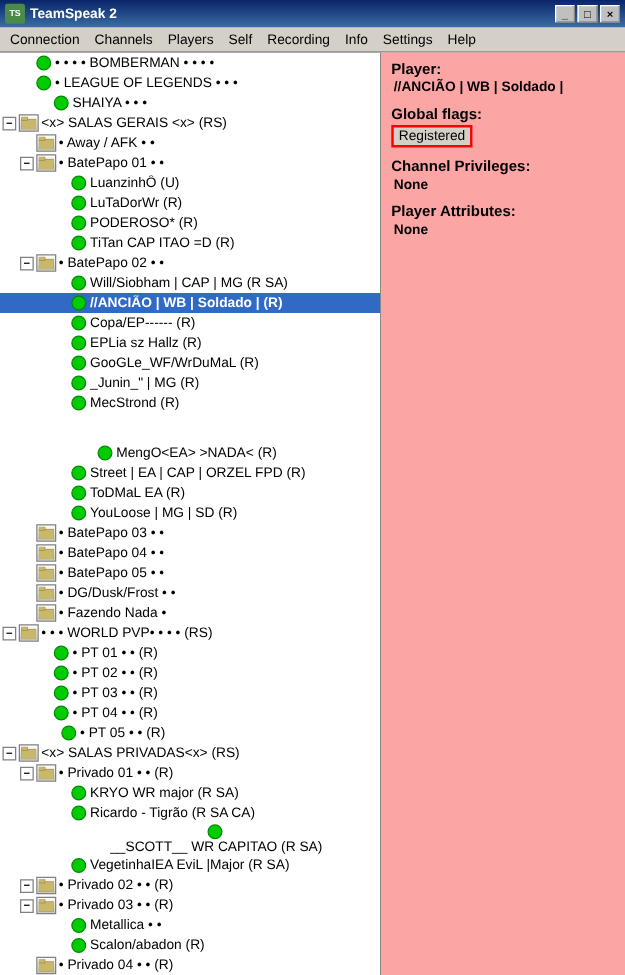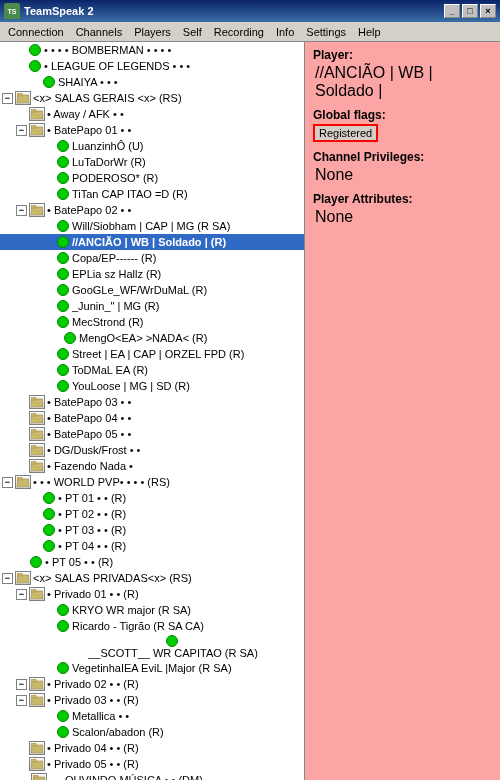--- a/index.html
+++ b/index.html
@@ -146,24 +146,25 @@
       padding: 6px 8px;
       overflow-y: auto;
     }
     .info-section-title {
       font-size: 12px;
       font-weight: bold;
       color: #000;
       margin-bottom: 2px;
     }
     .info-value {
-      font-size: 16px;
+      font-size: 11px;
       color: #000;
       margin-bottom: 8px;
       padding-left: 2px;
+      font-weight: bold;
     }
     .registered-badge {
       display: inline-block;
       border: 2px solid red;
       padding: 1px 4px;
       font-size: 11px;
       background: #d4d0c8;
       color: #000;
       margin-bottom: 8px;
     }
@@ -300,21 +301,21 @@
       <div class="tree-item indent-3" style="padding-left: 44px;">
         <span style="width: 13px; display: inline-block;"></span>
         <span class="user-dot green"></span>
         <span class="item-label">_Junin_" | MG  (R)</span>
       </div>
       <div class="tree-item indent-3" style="padding-left: 44px;">
         <span style="width: 13px; display: inline-block;"></span>
         <span class="user-dot green"></span>
         <span class="item-label">MecStrond  (R)</span>
       </div>
-      <div class="tree-item indent-3" style="padding-left: 51px;">
+      <div class="tree-item indent-3" style="padding-left: 65px; margin-top: 24px;">
         <span style="width: 13px; display: inline-block;"></span>
         <span class="user-dot green"></span>
         <span class="item-label">MengO&lt;EA&gt; &gt;NADA&lt;  (R)</span>
       </div>
       <div class="tree-item indent-3" style="padding-left: 44px;">
         <span style="width: 13px; display: inline-block;"></span>
         <span class="user-dot green"></span>
         <span class="item-label">Street | EA | CAP | ORZEL FPD  (R)</span>
       </div>
       <div class="tree-item indent-3" style="padding-left: 44px;">
@@ -400,21 +401,21 @@
       <div class="tree-item indent-2" style="padding-left: 30px;">
         <span style="width: 13px; display: inline-block;"></span>
         <span class="user-dot green"></span>
         <span class="item-label">• PT 03 • •    (R)</span>
       </div>
       <div class="tree-item indent-2" style="padding-left: 30px;">
         <span style="width: 13px; display: inline-block;"></span>
         <span class="user-dot green"></span>
         <span class="item-label">• PT 04 • •    (R)</span>
       </div>
-      <div class="tree-item indent-2" style="padding-left: 17px;">
+      <div class="tree-item indent-2" style="padding-left: 36px;">
         <span style="width: 13px; display: inline-block;"></span>
         <span class="user-dot green"></span>
         <span class="item-label">• PT 05 • •    (R)</span>
       </div>
       <div class="tree-item indent-0" style="padding-left: 2px;">
         <span class="expand-btn">−</span>
         <span class="channel-icon">
           <svg width="12" height="10" viewBox="0 0 12 10">
             <rect x="0" y="2" width="12" height="8" fill="#c8b96a" stroke="#a08040" stroke-width="0.5"></rect>
             <rect x="0" y="0" width="5" height="3" fill="#c8b96a" stroke="#a08040" stroke-width="0.5"></rect>

